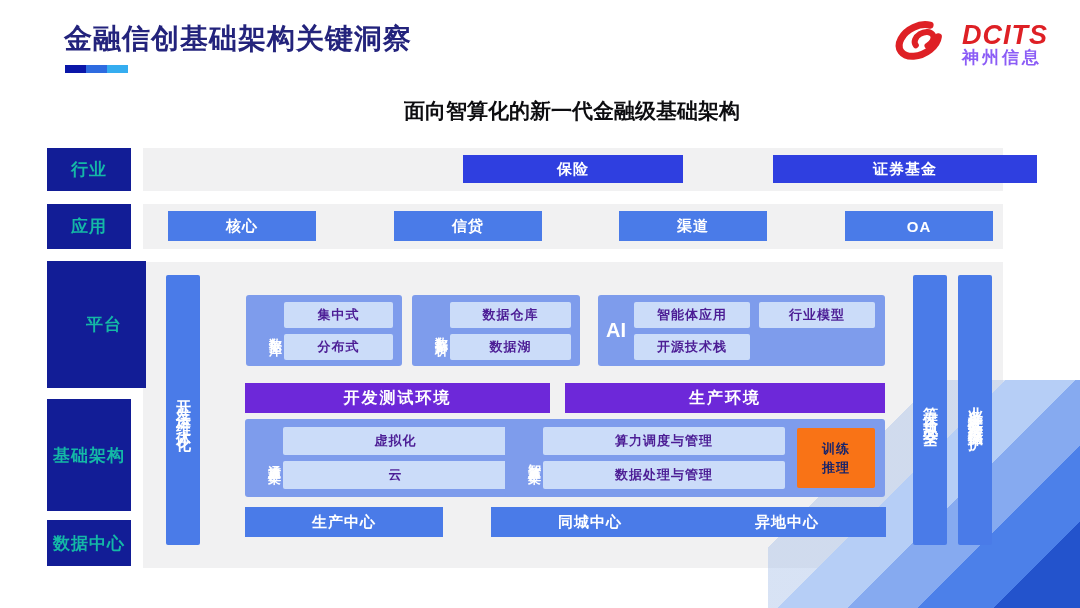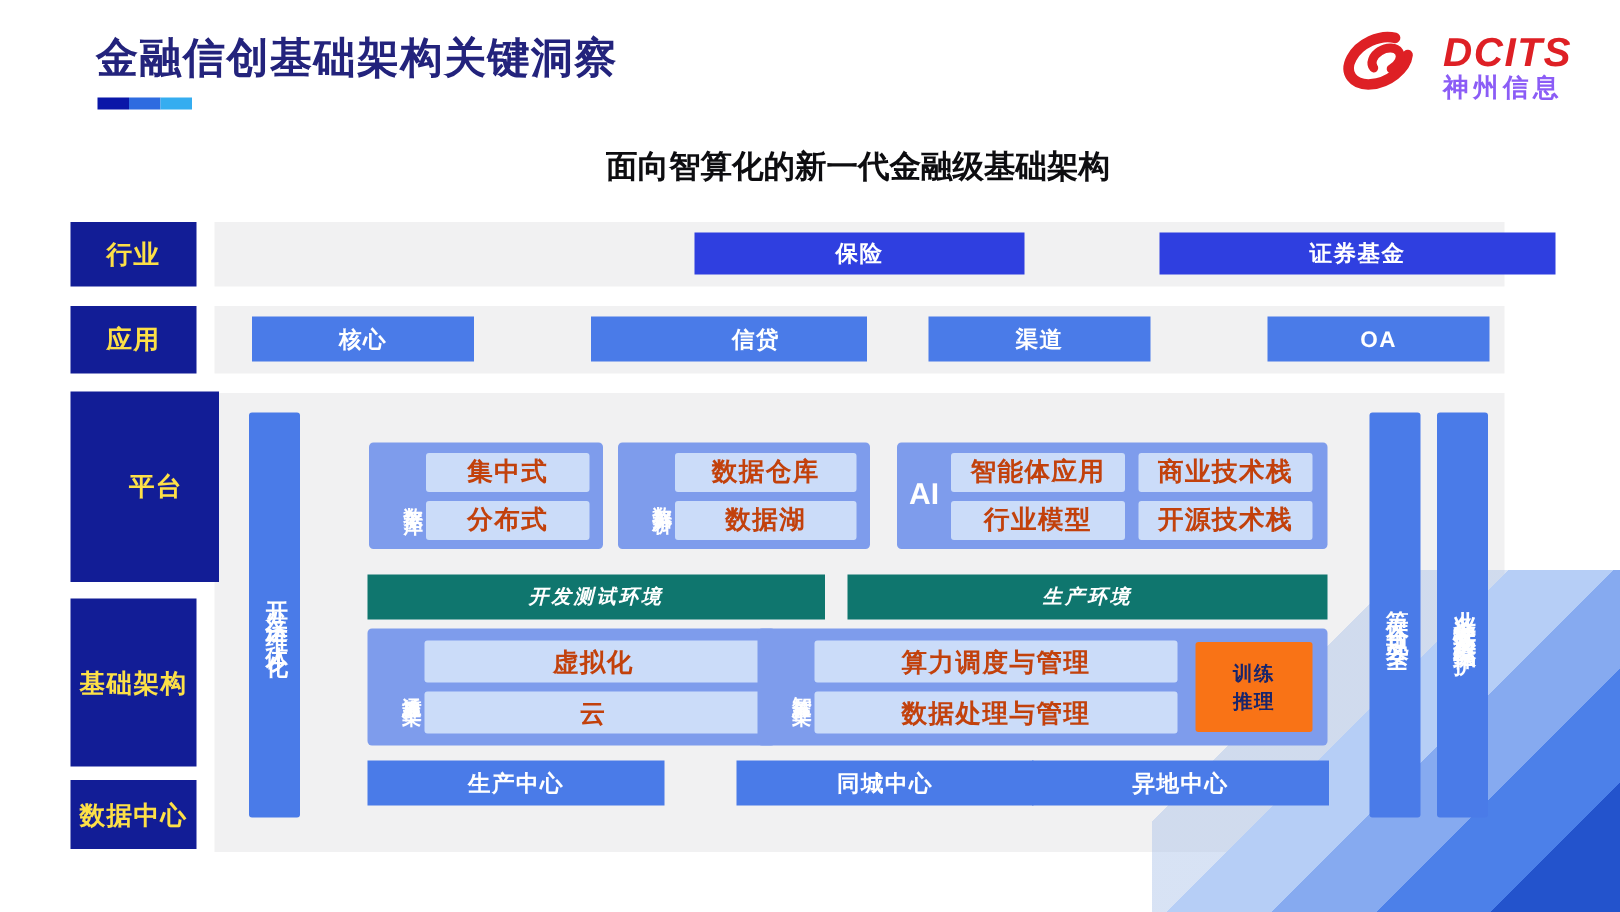--- a/index.html
+++ b/index.html
@@ -15,29 +15,29 @@
   .useg2{background:#2E6BE0;}
   .useg3{background:#35ADF0;}
   .logo{right:32px;top:16px;display:flex;align-items:center;gap:9px;}
   .logo-text{display:flex;flex-direction:column;line-height:1.05;}
   .logo-brand{font-size:27px;font-weight:bold;font-style:italic;color:#DE2025;letter-spacing:1px;}
   .logo-name{font-size:17px;font-weight:bold;color:#8b5cf6;letter-spacing:3px;}
   .subtitle{left:143px;top:97px;width:858px;text-align:center;font-size:21px;font-weight:bold;color:#0D0D10;}
 
   
   .strip{background:#F1F1F2;}
-  .label-navy{background:#121D96;color:#fde047;display:flex;align-items:center;justify-content:center;font-size:17px;font-weight:bold;letter-spacing:1px;}
+  .label-navy{background:#121D96;color:#14b8a6;display:flex;align-items:center;justify-content:center;font-size:17px;font-weight:bold;letter-spacing:1px;}
   .box-royal{background:#2F3FE0;color:#fff;display:flex;align-items:center;justify-content:center;font-size:15px;font-weight:bold;letter-spacing:1px;}
   .box-mid{background:#4A7BE8;color:#fff;display:flex;align-items:center;justify-content:center;font-size:15px;font-weight:bold;letter-spacing:1px;}
-  .envbar{background:#0f766e;color:#fff;display:flex;align-items:center;justify-content:center;font-size:13px;font-weight:bold;letter-spacing:2px;font-style:italic;}
+  .envbar{background:#6d28d9;color:#fff;display:flex;align-items:center;justify-content:center;font-size:16px;font-weight:bold;letter-spacing:2px;}
 
   .sec{background:#7E9CEC;border-radius:3px;display:flex;align-items:center;}
   .vlabel{writing-mode:vertical-rl;text-orientation:upright;color:#fff;font-weight:bold;font-size:13px;letter-spacing:2px;width:38px;display:flex;justify-content:center;text-align:center;}
   .sec .col{flex:1;display:flex;flex-direction:column;gap:6px;padding-right:9px;}
-  .inner-light{background:#CBDCF9;color:#c2410c;font-weight:bold;font-size:17px;height:26px;display:flex;align-items:center;justify-content:center;border-radius:2px;letter-spacing:1px;}
+  .inner-light{background:#CBDCF9;color:#4c1d95;font-weight:bold;font-size:13px;height:26px;display:flex;align-items:center;justify-content:center;border-radius:2px;letter-spacing:1px;}
   .ai-label{color:#fff;font-weight:bold;font-size:20px;width:36px;text-align:center;}
   .ai-grid{flex:1;display:grid;grid-template-columns:1fr 1fr;gap:6px 9px;padding-right:10px;}
 
   .vbar{background:#4A7BE8;color:#fff;writing-mode:vertical-rl;text-orientation:upright;font-weight:bold;font-size:15px;letter-spacing:6px;display:flex;align-items:center;justify-content:center;text-align:center;border-radius:2px;}
 
   .train-box{background:#f97316;color:#18246B;font-weight:bold;font-size:13px;width:78px;height:60px;margin-right:10px;display:flex;align-items:center;justify-content:center;text-align:center;line-height:1.5;border-radius:2px;white-space:pre-line;letter-spacing:1px;}
 
   
   .corner-deco{right:0;bottom:0;width:312px;height:228px;
     background:linear-gradient(135deg,
@@ -86,21 +86,21 @@
   <div class="abs label-navy" style="left:47px;top:148px;width:84px;height:43px;">行业</div>
   <div class="abs label-navy" style="left:47px;top:204px;width:84px;height:45px;">应用</div>
   <div class="abs label-navy" style="left:47px;top:261px;width:84px;height:127px;padding-left:15px;">平台</div>
   <div class="abs label-navy" style="left:47px;top:399px;width:84px;height:112px;">基础架构</div>
   <div class="abs label-navy" style="left:47px;top:520px;width:84px;height:46px;">数据中心</div>
 
   <div class="abs box-royal" style="left:463px;top:155px;width:220px;height:28px;">保险</div>
   <div class="abs box-royal" style="left:773px;top:155px;width:264px;height:28px;">证券基金</div>
 
   <div class="abs box-mid" style="left:168px;top:211px;width:148px;height:30px;">核心</div>
-  <div class="abs box-mid" style="left:394px;top:211px;width:148px;height:30px;padding-left:36px;">信贷</div>
+  <div class="abs box-mid" style="left:394px;top:211px;width:148px;height:30px;">信贷</div>
   <div class="abs box-mid" style="left:619px;top:211px;width:148px;height:30px;">渠道</div>
   <div class="abs box-mid" style="left:845px;top:211px;width:148px;height:30px;">OA</div>
 
   <div class="abs vbar" style="left:166px;top:275px;width:34px;height:270px;">开发运维一体化</div>
 
   <div class="abs sec" style="left:246px;top:295px;width:156px;height:71px;">
     <span class="vlabel">数据库</span>
     <span class="col">
       <span class="inner-light">集中式</span>
       <span class="inner-light">分布式</span>
@@ -112,21 +112,20 @@
     <span class="col">
       <span class="inner-light">数据仓库</span>
       <span class="inner-light">数据湖</span>
     </span>
   </div>
 
   <div class="abs sec" style="left:598px;top:295px;width:287px;height:71px;">
     <span class="ai-label">AI</span>
     <span class="ai-grid">
       <span class="inner-light">智能体应用</span>
-      <span class="inner-light">商业技术栈</span>
       <span class="inner-light">行业模型</span>
       <span class="inner-light">开源技术栈</span>
     </span>
   </div>
 
   <div class="abs envbar" style="left:245px;top:383px;width:305px;height:30px;">开发测试环境</div>
   <div class="abs envbar" style="left:565px;top:383px;width:320px;height:30px;">生产环境</div>
 
   <div class="abs sec" style="left:245px;top:419px;width:272px;height:78px;">
     <span class="vlabel">通算框架</span>

